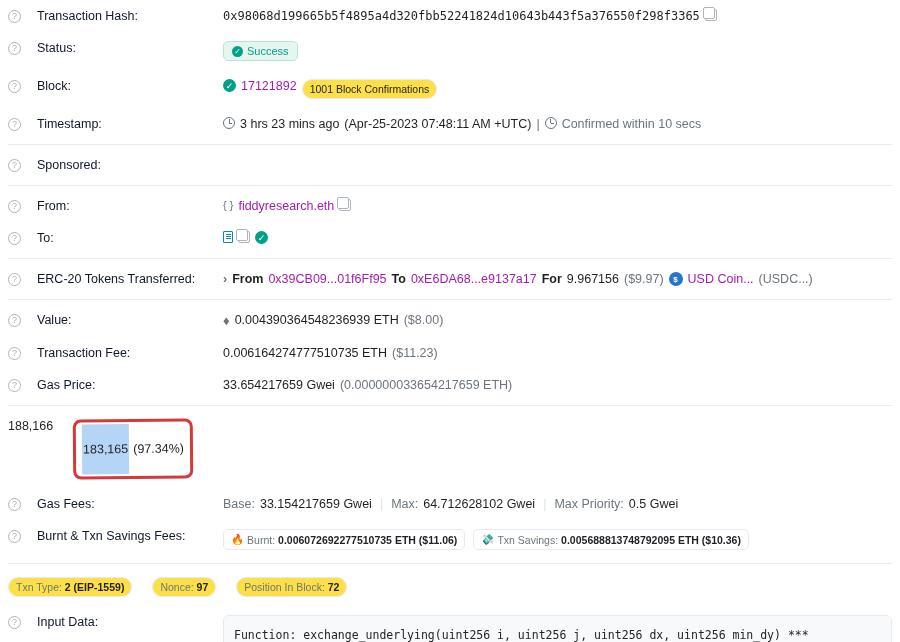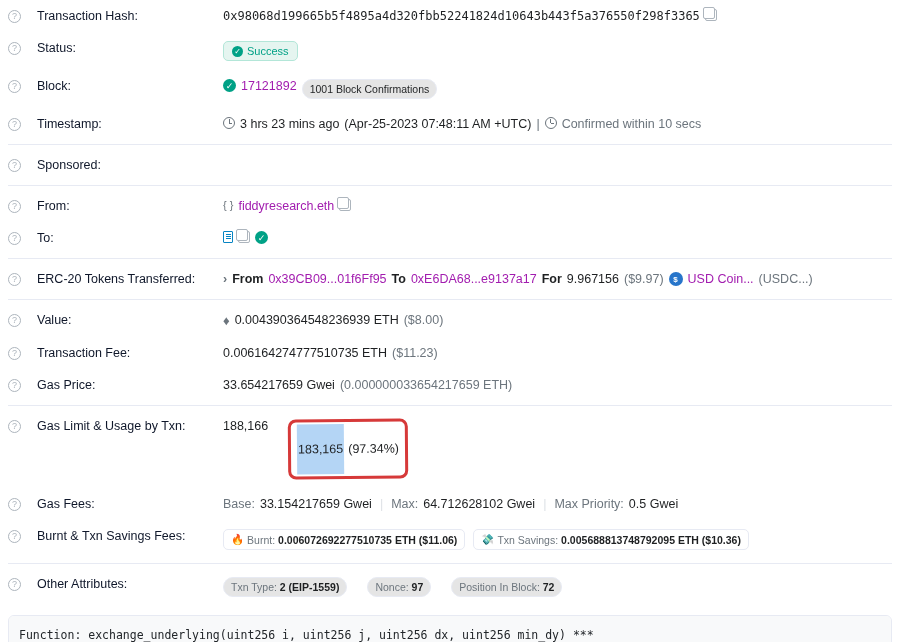--- a/index.html
+++ b/index.html
@@ -8,21 +8,21 @@
   .label-col { width: 215px; flex-shrink: 0; color: #0f172a; display: flex; align-items: center; gap: 16px; }
   .value-col { flex: 1; display: flex; align-items: flex-start; flex-wrap: wrap; gap: 5px; }
   .help-icon { width: 13px; height: 13px; border: 1px solid #adb5bd; border-radius: 50%; display: inline-flex; align-items: center; justify-content: center; font-size: 9px; color: #adb5bd; flex-shrink: 0; }
   .help-icon::before { content: "?"; }
   .divider { border: none; border-top: 1px solid #e7eaf3; margin: 4px 0; }
   .mono { font-family: "SFMono-Regular", Consolas, Menlo, monospace; font-size: 12px; }
   .link { color: #a21caf; cursor: pointer; }
   .muted { color: #6c757d; }
   .badge-success { background: #e5f5f0; color: #00a186; border: 1px solid #b3e6d8; border-radius: 5px; padding: 3px 8px; font-size: 11px; font-weight: 500; display: inline-flex; align-items: center; gap: 4px; }
   .badge-success::before { content: "✓"; background: #00a186; color: #fff; width: 11px; height: 11px; border-radius: 50%; display: inline-flex; align-items: center; justify-content: center; font-size: 8px; }
-  .badge-light { background: #e5e5e5; border: 1px solid #e7eaf3; border-radius: 10px; padding: 3px 7px; font-size: 10.5px; color: #1e2022; }
+  .badge-light { background: #fde047; border: 1px solid #e7eaf3; border-radius: 10px; padding: 3px 7px; font-size: 10.5px; color: #1e2022; }
   .check-circle { width: 13px; height: 13px; background: #00a186; border-radius: 50%; display: inline-flex; align-items: center; justify-content: center; color: #fff; font-size: 9px; }
   .check-circle::before { content: "✓"; }
   .copy-icon { width: 12px; height: 12px; border: 1px solid #adb5bd; border-radius: 2px; position: relative; display: inline-block; cursor: pointer; }
   .copy-icon::after { content: ""; position: absolute; width: 10px; height: 10px; border: 1px solid #adb5bd; border-radius: 2px; top: -3px; left: -3px; background: #fff; }
   .clock-icon { width: 12px; height: 12px; border: 1.2px solid #6c757d; border-radius: 50%; position: relative; display: inline-block; }
   .clock-icon::before { content: ""; position: absolute; width: 1px; height: 4px; background: #6c757d; top: 1px; left: 4.5px; }
   .clock-icon::after { content: ""; position: absolute; width: 3px; height: 1px; background: #6c757d; top: 5px; left: 5px; }
   .eth-icon::before { content: "♦"; color: #6c757d; font-size: 13px; }
   .doc-icon { width: 10px; height: 12px; border: 1px solid #0784c3; border-radius: 1px; display: inline-block; position: relative; }
   .doc-icon::before { content:""; position:absolute; top:2px; left:2px; width:5px; height:1px; background:#0784c3; box-shadow: 0 2px 0 #0784c3, 0 4px 0 #0784c3; }
@@ -178,24 +178,20 @@
     </div>
   <div class="value-col">
     <span>33.654217659 Gwei</span>
     <span class="muted">(0.000000033654217659 ETH)</span>
   </div>
 </div>
 
 <hr class="divider">
 
 <div class="row">
-  <div class="label-col">
-      <span class="help-icon"></span>
-      <span>Gas Limit &amp; Usage by Txn:</span>
-    </div>
   <div class="value-col" style="gap:20px;">
     <span>188,166</span>
     <span class="highlight-box">
       <span class="highlight-sel">183,165</span>
       <span>(97.34%)</span>
     </span>
   </div>
 </div>
 
 <div class="row">
@@ -230,32 +226,32 @@
       <span style="filter:hue-rotate(60deg)">💸</span>
       <span class="muted">Txn Savings:</span>
       <b>0.005688813748792095 ETH ($10.36)</b>
     </span>
   </div>
 </div>
 
 <hr class="divider">
 
 <div class="row">
-  <div class="label-col">
-      <span class="help-icon"></span>
-      <span>Other Attributes:</span>
-    </div>
   <div class="value-col" style="gap:20px;">
     <span class="badge-light"><span class="muted">Txn Type:</span> <b>2 (EIP-1559)</b></span>
     <span class="badge-light"><span class="muted">Nonce:</span> <b>97</b></span>
     <span class="badge-light"><span class="muted">Position In Block:</span> <b>72</b></span>
   </div>
 </div>
 
 <div class="row" style="align-items:flex-start;">
+  <div class="label-col">
+      <span class="help-icon"></span>
+      <span>Input Data:</span>
+    </div>
   <div class="value-col" style="display:block;">
     <pre class="inputdata mono">Function: exchange_underlying(uint256 i, uint256 j, uint256 dx, uint256 min_dy) ***
 
 MethodID: 0x65b2489b
 [0]:  0000000000000000000000000000000000000000000000000000000000000002
 [1]:  0000000000000000000000000000000000000000000000000000000000000001
 [2]:  0000000000000000000000000000000000000000000000000f99036755068b
 [3]:  0000000000000000000000000000000000000000000000000000000000000000</pre>
 
   </div>

